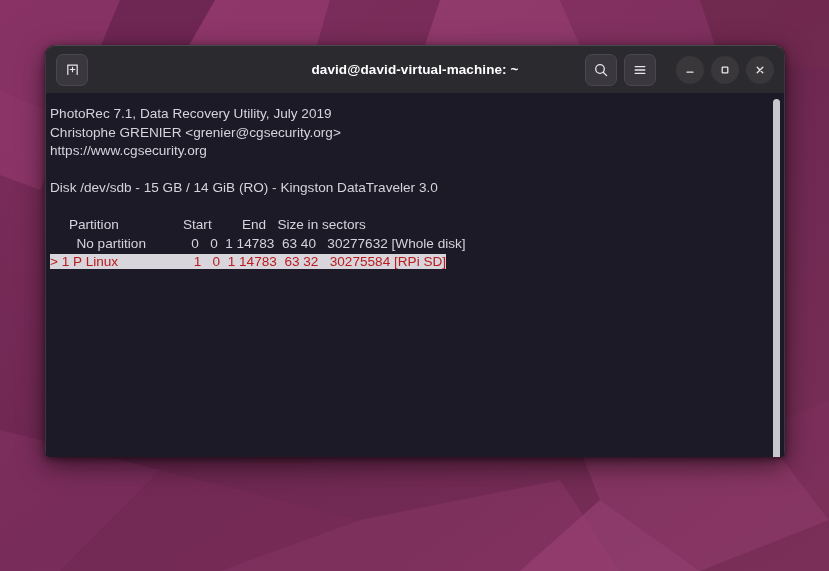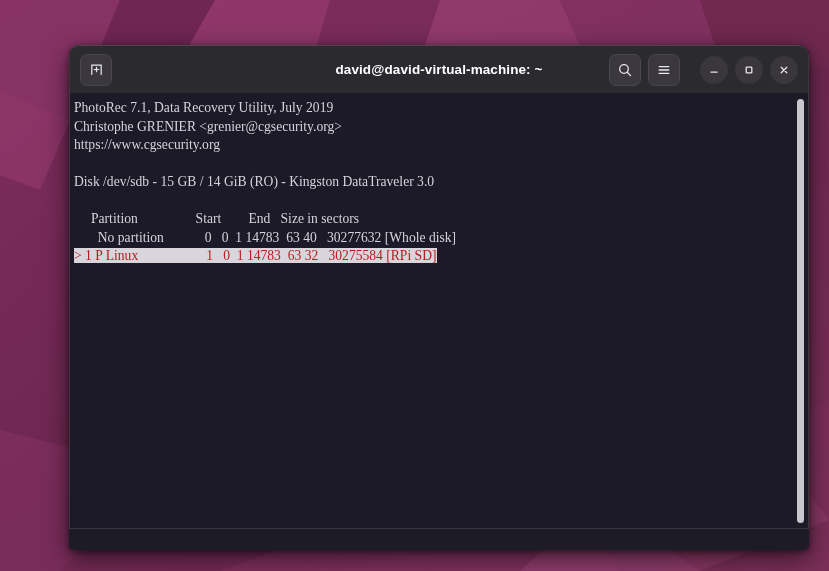--- a/index.html
+++ b/index.html
@@ -26,26 +26,25 @@
     background: linear-gradient(150deg, #7d2b5a 0%, #6e2850 45%, #7b2f59 100%);
   }
   #wallpaper svg { display: block; width: 829px; height: 571px; }
 
   
   #terminal-window {
     position: absolute;
     left: 45px;
     top: 45px;
     width: 740px;
-    height: 505px;
+    height: 412px;
     border-radius: 10px 10px 5px 5px;
     box-shadow: 0 8px 26px rgba(0,0,0,0.55), 0 2px 6px rgba(0,0,0,0.45);
     overflow: hidden;
     background: #1d1b26;
-    margin-left: 24px;
   }
 
   
   #titlebar {
     position: relative;
     height: 48px;
     background: #2b2a2e;
     border-top: 1px solid #4a484d;
     border-left: 1px solid #3a383d;
     border-right: 1px solid #3a383d;
@@ -99,22 +98,22 @@
     background: #1c1a26;
     border-left: 1px solid #3a383d;
     border-right: 1px solid #3a383d;
     border-bottom: 1px solid #3a383d;
     box-sizing: border-box;
     overflow: hidden;
   }
   #term-text {
     position: absolute;
     left: 4px;
-    top: 6px;
-    font-family: Liberation Serif, serif;
+    top: 12px;
+    font-family: Liberation Sans, sans-serif;
     font-size: 13.6px;
     line-height: 18.5px;
     color: #d6d3dd;
     white-space: pre;
     letter-spacing: 0px;
   }
   .inv {
     background: #d8d5dd;
     color: #b91c1c;
   }

